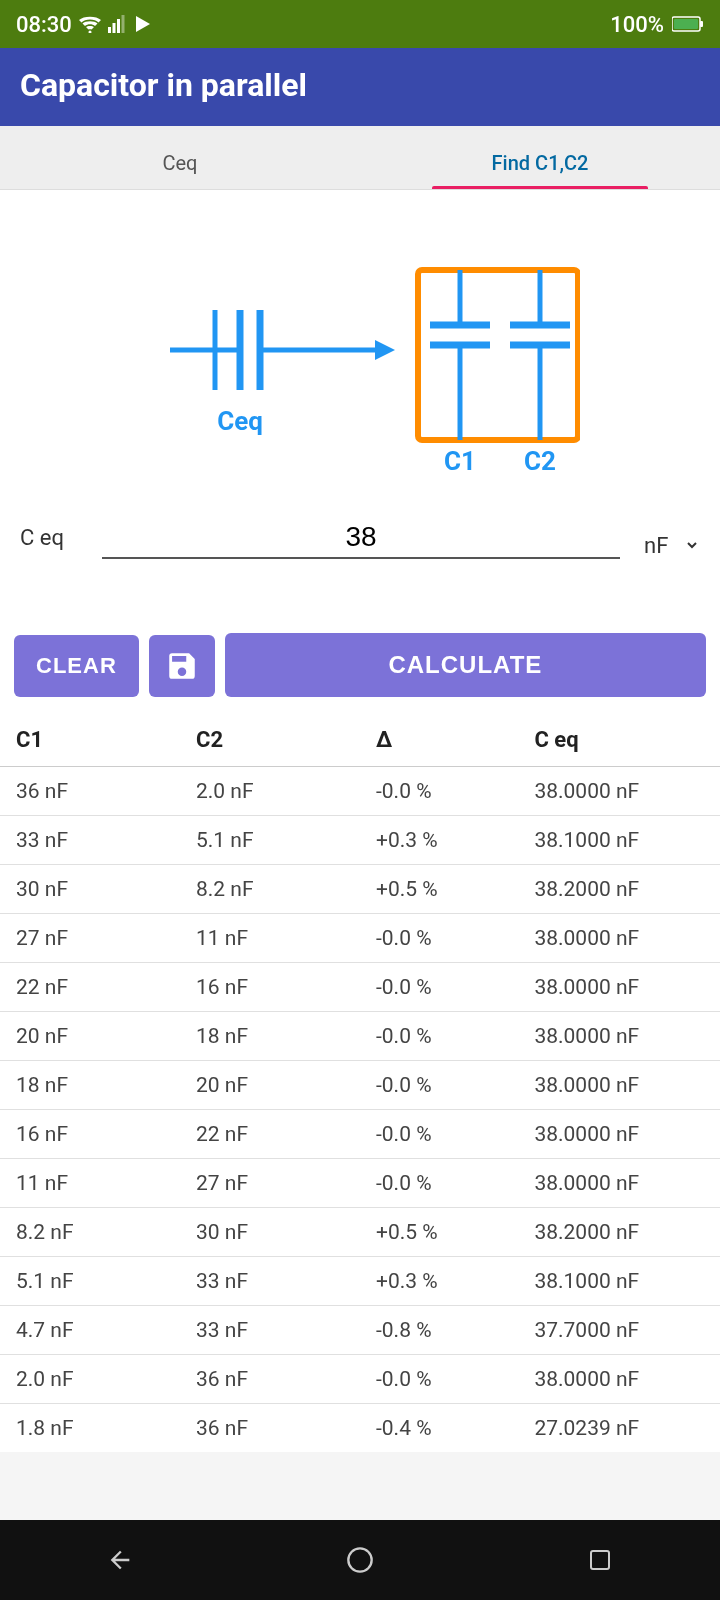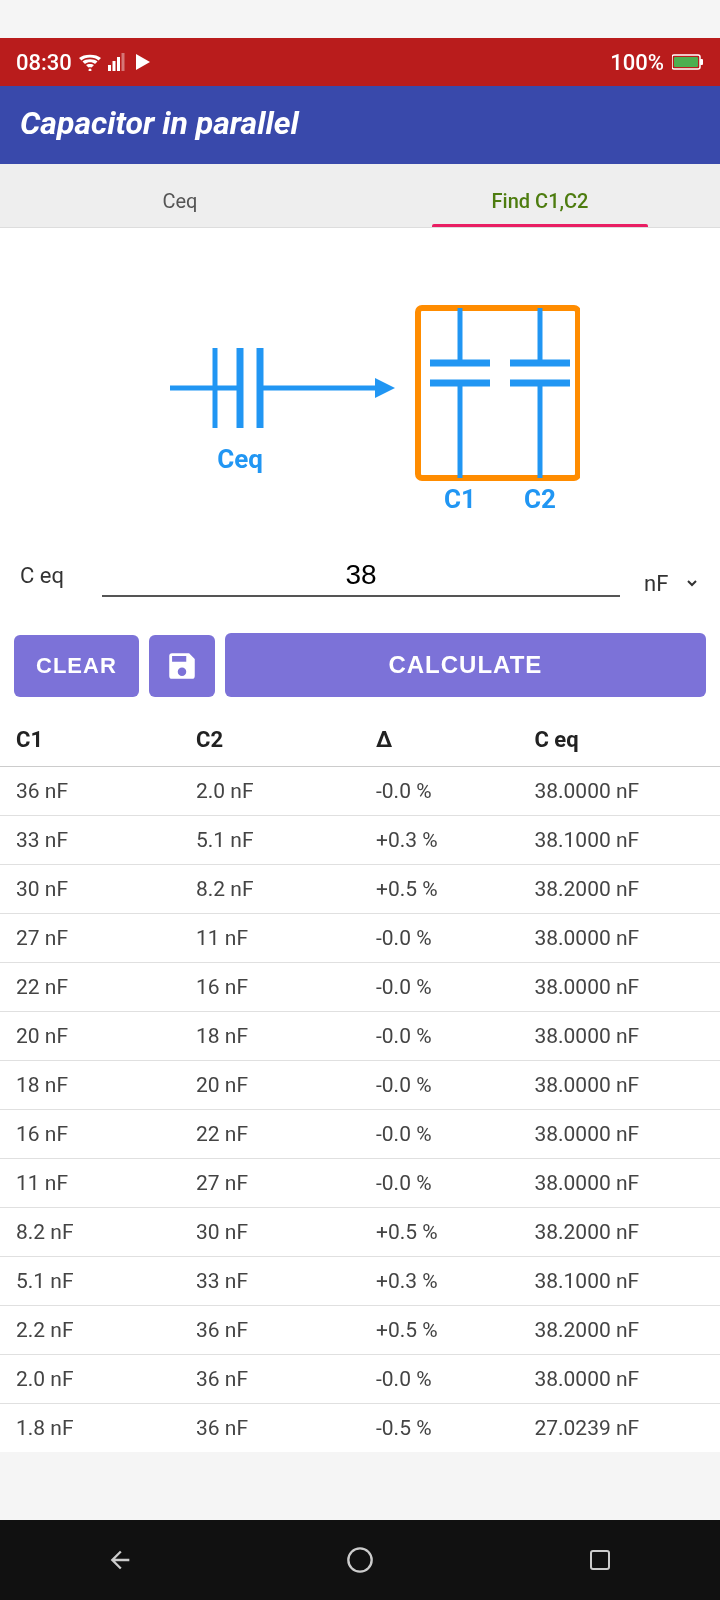--- a/index.html
+++ b/index.html
@@ -7,44 +7,42 @@
     body {
       width: 720px;
       min-height: 1600px;
       font-family: 'Roboto', Arial, sans-serif;
       background: #f5f5f5;
       overflow-x: hidden;
     }
 
     
     .status-bar {
-      background: #b91c1c;
+      background: #4d7c0f;
       color: white;
       height: 48px;
       display: flex;
       align-items: center;
       justify-content: space-between;
       padding: 0 16px;
       font-size: 22px;
       font-weight: 500;
-      margin-top: 38px;
     }
     .status-left { display: flex; align-items: center; gap: 6px; }
     .status-right { display: flex; align-items: center; gap: 8px; justify-content: center; }
 
     
     .app-header {
       background: #3949ab;
       color: white;
       padding: 18px 20px 22px 20px;
     }
     .app-header h1 {
       font-size: 32px;
       font-weight: bold;
-      font-style: italic;
     }
 
     
     .tabs {
       background: #eeeeee;
       display: flex;
       border-bottom: 1px solid #ddd;
       height: 64px;
       align-items: flex-end;
     }
@@ -52,21 +50,21 @@
       flex: 1;
       text-align: center;
       padding: 14px 10px 14px 10px;
       font-size: 20px;
       color: #555;
       cursor: pointer;
       position: relative;
       white-space: nowrap;
     }
     .tab.active {
-      color: #4d7c0f;
+      color: #0369a1;
       font-weight: 500;
     }
     .tab.active::after {
       content: '';
       display: block;
       position: absolute;
       bottom: 0;
       left: 20%;
       width: 60%;
       height: 3px;
@@ -156,20 +154,21 @@
       background: #7c72d8;
       color: white;
       border: none;
       border-radius: 6px;
       font-size: 24px;
       font-weight: bold;
       padding: 18px 0;
       cursor: pointer;
       flex: 1;
       letter-spacing: 1px;
+      margin-top: 38px;
     }
 
     
     .results-table {
       background: white;
       width: 100%;
       border-collapse: collapse;
       font-size: 21px;
     }
     .results-table thead tr {
@@ -398,35 +397,35 @@
           <td>+0.5 %</td>
           <td>38.2000 nF</td>
         </tr>
         <tr>
           <td>5.1 nF</td>
           <td>33 nF</td>
           <td>+0.3 %</td>
           <td>38.1000 nF</td>
         </tr>
         <tr>
-          <td>2.2 nF</td>
-          <td>36 nF</td>
-          <td>+0.5 %</td>
-          <td>38.2000 nF</td>
+          <td>4.7 nF</td>
+          <td>33 nF</td>
+          <td>-0.8 %</td>
+          <td>37.7000 nF</td>
         </tr>
         <tr>
           <td>2.0 nF</td>
           <td>36 nF</td>
           <td>-0.0 %</td>
           <td>38.0000 nF</td>
         </tr>
         <tr>
           <td>1.8 nF</td>
           <td>36 nF</td>
-          <td>-0.5 %</td>
+          <td>-0.4 %</td>
           <td>27.0239 nF</td>
         </tr>
       </tbody>
   </table>
 </div>
 
 <div style="height: 100px;"></div>
 
 <div class="bottom-nav">
   <div class="nav-btn">

